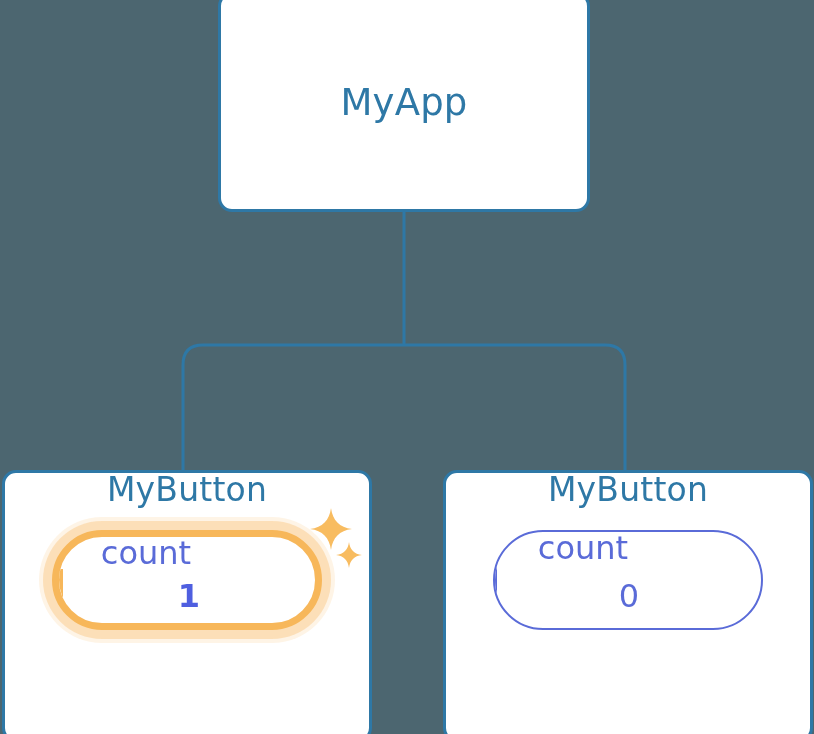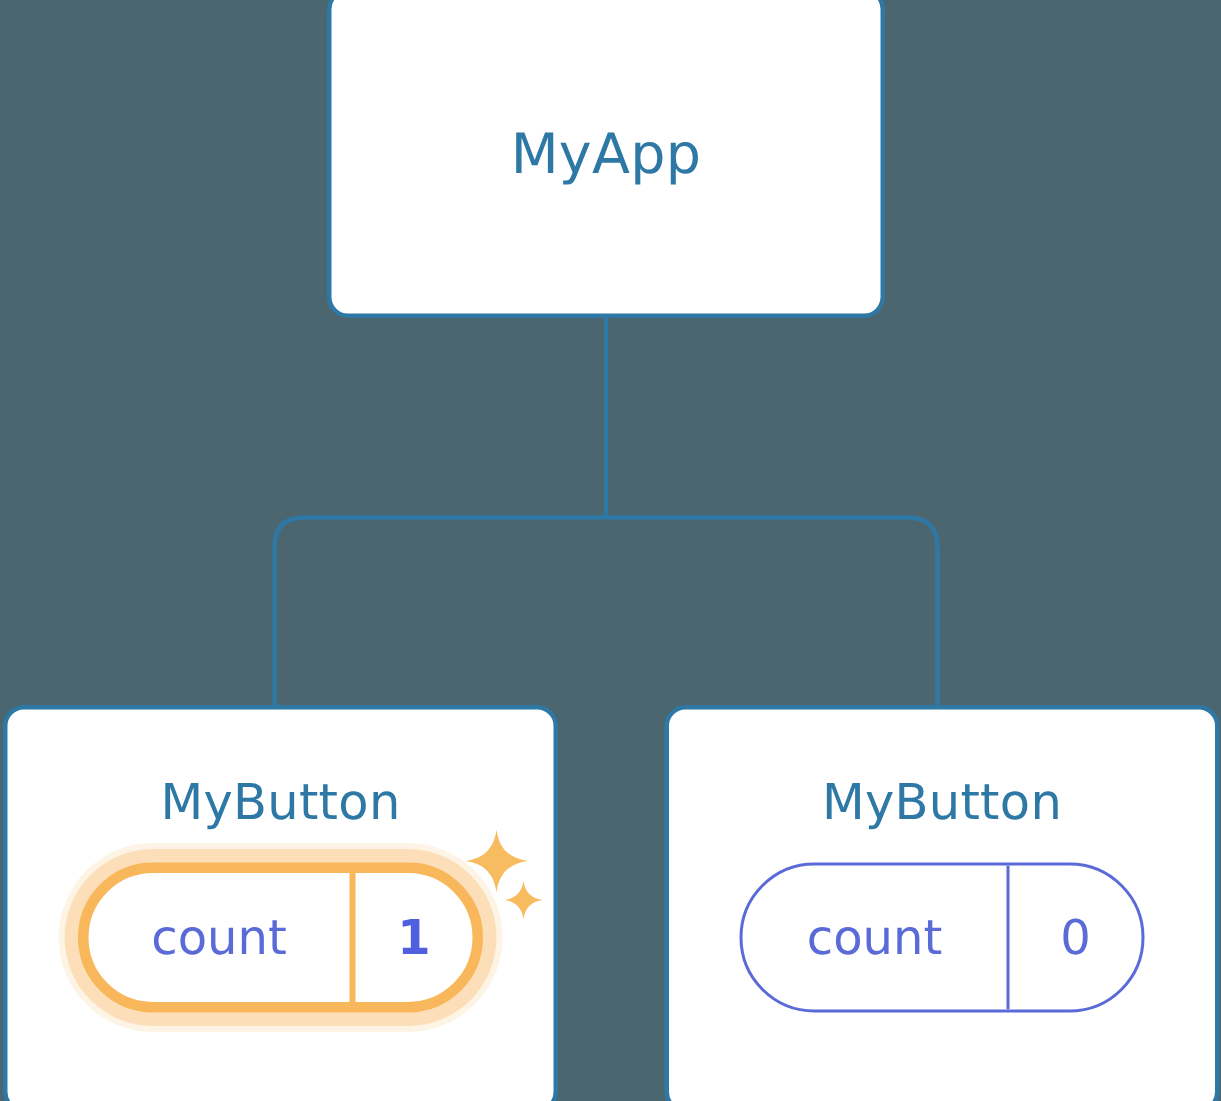--- a/index.html
+++ b/index.html
@@ -59,40 +59,40 @@
     height: 272px;
     display: flex;
     flex-direction: column;
     align-items: center;
   }
 
   .node-child-left  { left: 2px;   width: 370px; }
   .node-child-right { left: 443px; width: 370px; }
 
   .node-child .node-title {
-    margin-top: 45px;
     font-size: 33px;
   }
 
   
   .pill-wrap {
     position: relative;
     margin-top: 24px;
     display: flex;
     align-items: center;
     justify-content: center;
   }
 
   .pill {
     display: flex;
     align-items: stretch;
     border-radius: 999px;
     background: #ffffff;
     box-sizing: border-box;
     overflow: hidden;
+    flex-direction: column;
   }
 
   
   .pill-plain {
     width: 270px;
     height: 100px;
     border: 2px solid #5a6bd8;
   }
   .pill-plain .pill-key,
   .pill-plain .pill-val {

